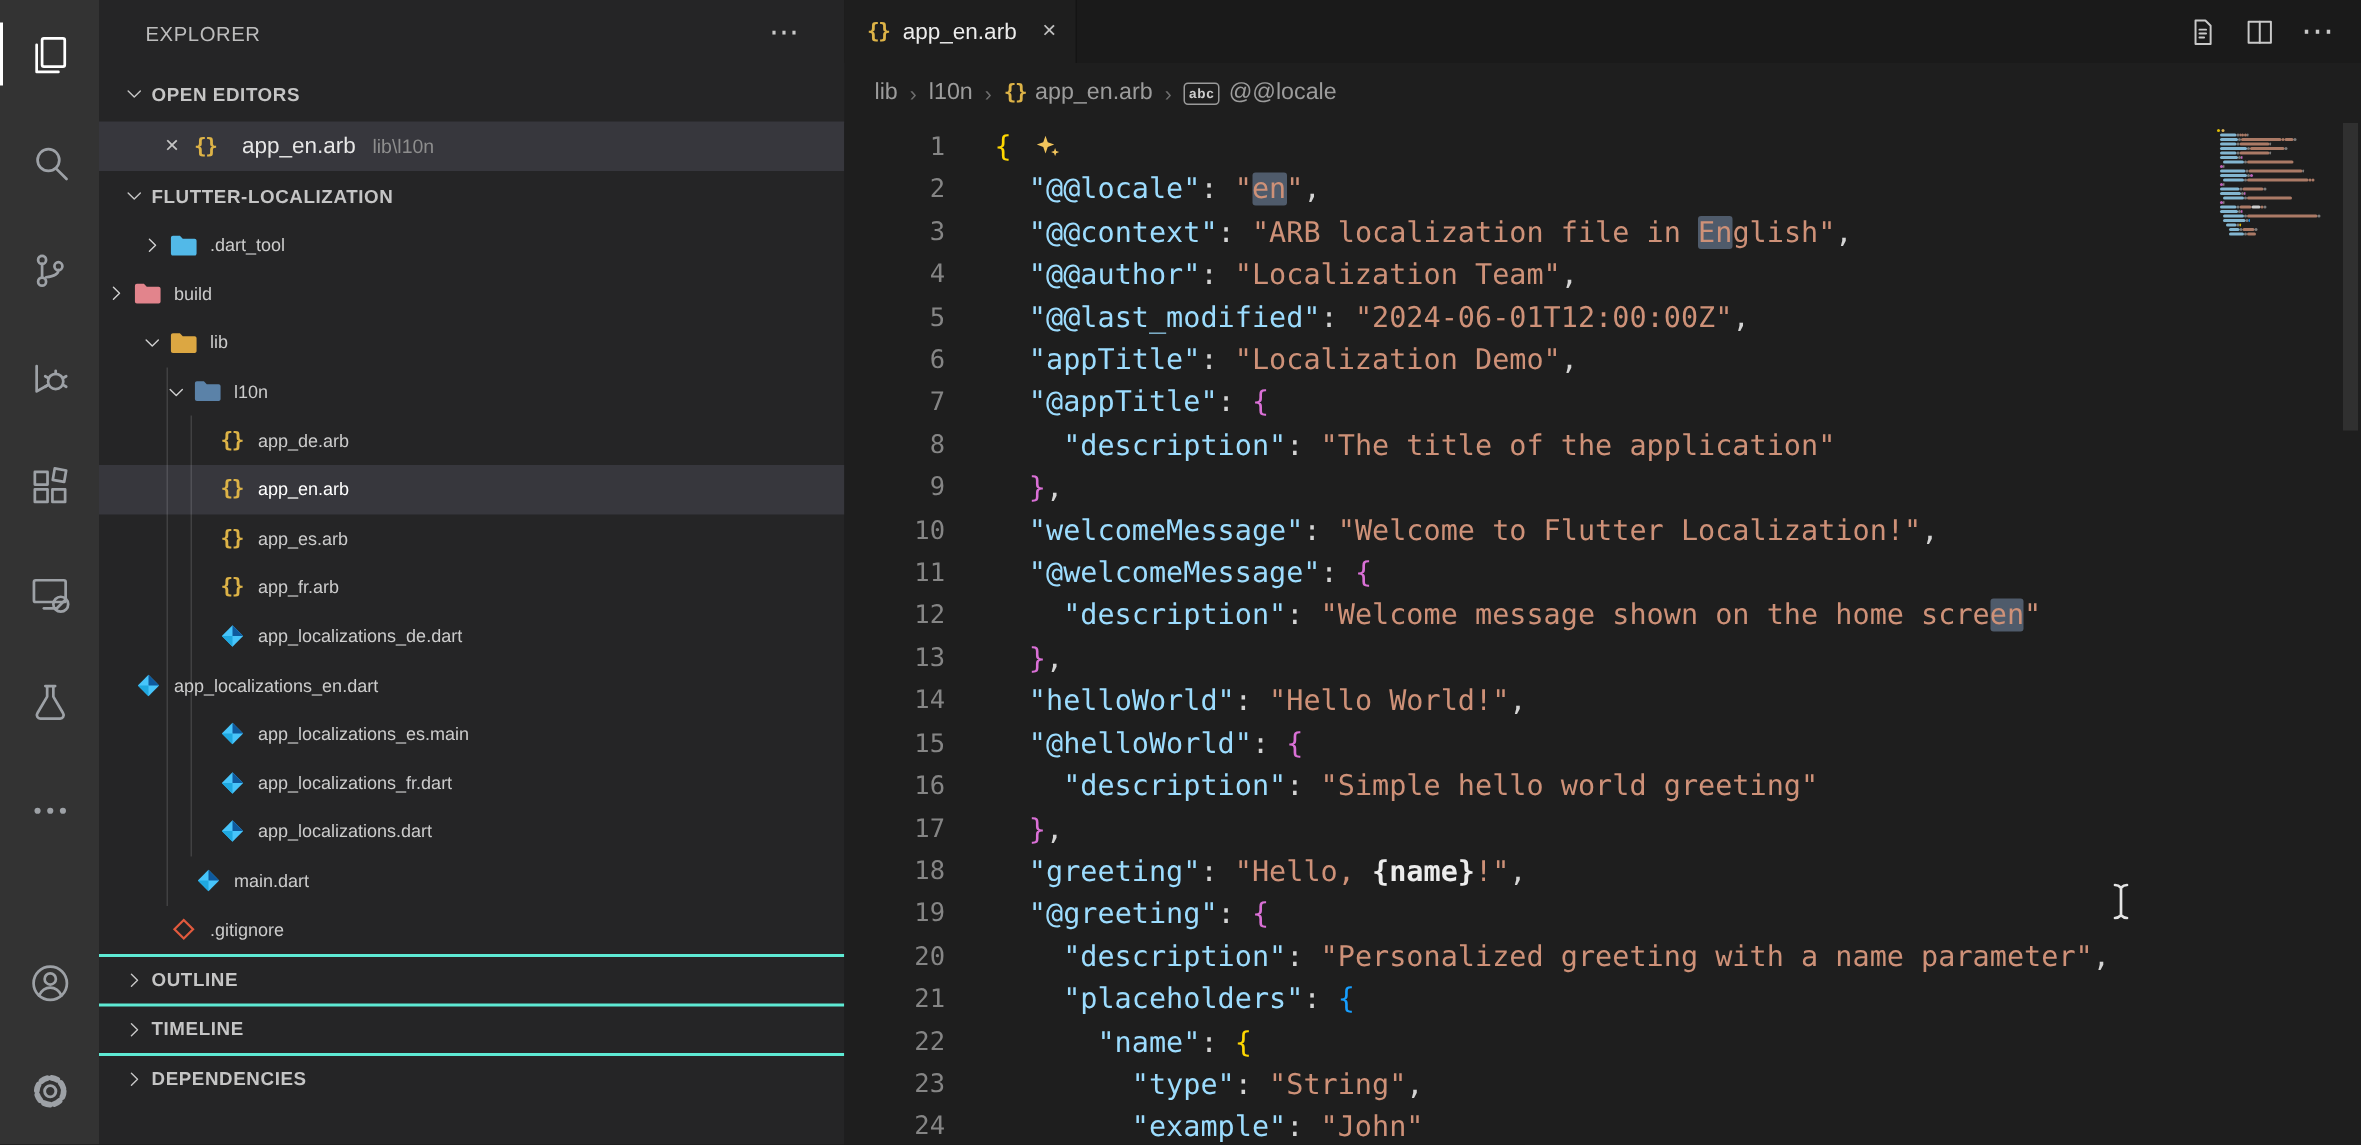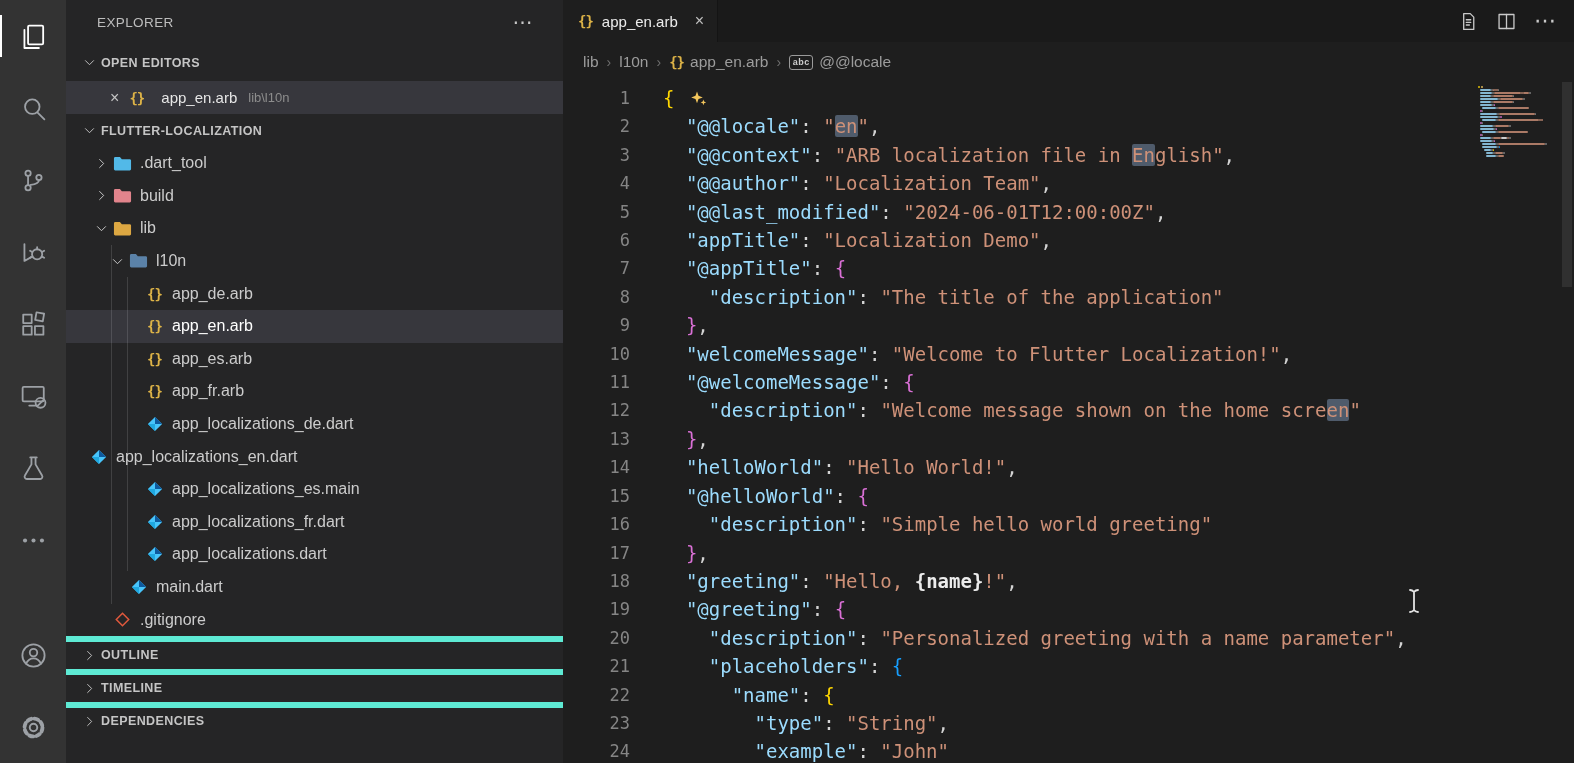--- a/index.html
+++ b/index.html
@@ -13,33 +13,33 @@
   .ab-item.active{color:#ffffff}
   .ab-item.active::before{content:"";position:absolute;left:0;top:15px;bottom:15px;width:2px;background:#fff}
   .more-glyph{font-size:22px;line-height:1}
 
   
   .sidebar{width:497px;background:#252526;flex-shrink:0;color:#cccccc;overflow:hidden;display:flex;flex-direction:column}
   .sb-title{height:44px;display:flex;align-items:center;justify-content:space-between;padding:0 30px 0 31px;font-size:13.5px;color:#bdbdbd;letter-spacing:.4px;flex-shrink:0}
   .sb-more{color:#c8c8c8;font-size:20px;cursor:pointer;line-height:1}
   .sec-header{height:33px;display:flex;align-items:center;gap:3px;padding-left:14px;font-size:12.5px;font-weight:700;color:#c5c5c5;letter-spacing:.4px;flex-shrink:0;cursor:pointer}
   .sec-header.oe{height:37px}
-  .sec-header.bordered{border-top:6px solid #5eead4}
+  .sec-header.bordered{border-top:2px solid #5eead4}
   .chev-sm{width:18px;display:flex;align-items:center;justify-content:center;color:#c5c5c5}
   .oe-row{height:33px;display:flex;align-items:center;gap:7px;padding-left:44px;font-size:15px;flex-shrink:0;cursor:pointer}
   .oe-row.active{background:#37373d}
   .oe-close{color:#c5c5c5;font-size:16px;line-height:1;cursor:pointer}
   .oe-name{color:#e6e6e6}
   .oe-detail{color:#8d8d8d;font-size:13px;margin-left:4px}
   .tree{position:relative;flex-shrink:0}
   .trow{height:32.6px;display:flex;align-items:center;cursor:pointer;color:#cccccc}
   .trow.selected{background:#37373d;color:#ffffff}
   .chev{width:22px;flex-shrink:0;display:flex;align-items:center;justify-content:center;color:#cfcfcf}
   .ficon{width:21px;flex-shrink:0;display:flex;align-items:center;justify-content:center;margin-right:7px}
-  .flabel{font-size:16px;white-space:nowrap}
+  .flabel{font-size:12px;white-space:nowrap}
   .icon-braces{font-family:"DejaVu Sans Mono",monospace;font-weight:700;font-size:14px;color:#ddb347;letter-spacing:-1px}
   .guide{position:absolute;width:1px;background:rgba(255,255,255,.13);pointer-events:none}
   .g1{left:45px;top:98px;height:359px}
   .g2{left:61px;top:130px;height:294px}
 
   
   .editor{flex:1;display:flex;flex-direction:column;background:#1e1e1e;min-width:0}
   .tabbar{height:42px;background:#1a1a1a;display:flex;align-items:stretch;flex-shrink:0}
   .tab{display:flex;align-items:center;gap:9px;padding:0 13px 0 15px;background:#1e1e1e;border-right:1px solid #141414;color:#ececec;font-size:15px;cursor:pointer}
   .tab-close{font-size:16px;color:#c0c0c0;margin-left:8px;cursor:pointer;line-height:1}
@@ -213,21 +213,21 @@
               <path d="M9 5.5l6.5 6.5L9 18.5"></path>
             </svg>
           </span>
           <span class="ficon">
             <svg viewBox="0 0 20 16" width="19" height="15.5">
               <path d="M1 2.4C1 1.6 1.6 1 2.4 1h4.9l2 2.2h8.3c.8 0 1.4.6 1.4 1.4v9c0 .8-.6 1.4-1.4 1.4H2.4C1.6 15 1 14.4 1 13.6z" fill="#52B9E8"></path>
             </svg>
           </span>
       <span class="flabel">.dart_tool</span>
     </div>
-        <div class="trow" style="padding-left:24px">
+        <div class="trow" style="">
       <span class="chev">
             <svg viewBox="0 0 24 24" width="15" height="15" fill="none" stroke="currentColor" stroke-width="1.5" stroke-linecap="round" stroke-linejoin="round">
               <path d="M9 5.5l6.5 6.5L9 18.5"></path>
             </svg>
           </span>
           <span class="ficon">
             <svg viewBox="0 0 20 16" width="19" height="15.5">
               <path d="M1 2.4C1 1.6 1.6 1 2.4 1h4.9l2 2.2h8.3c.8 0 1.4.6 1.4 1.4v9c0 .8-.6 1.4-1.4 1.4H2.4C1.6 15 1 14.4 1 13.6z" fill="#E2848C"></path>
             </svg>
           </span>

